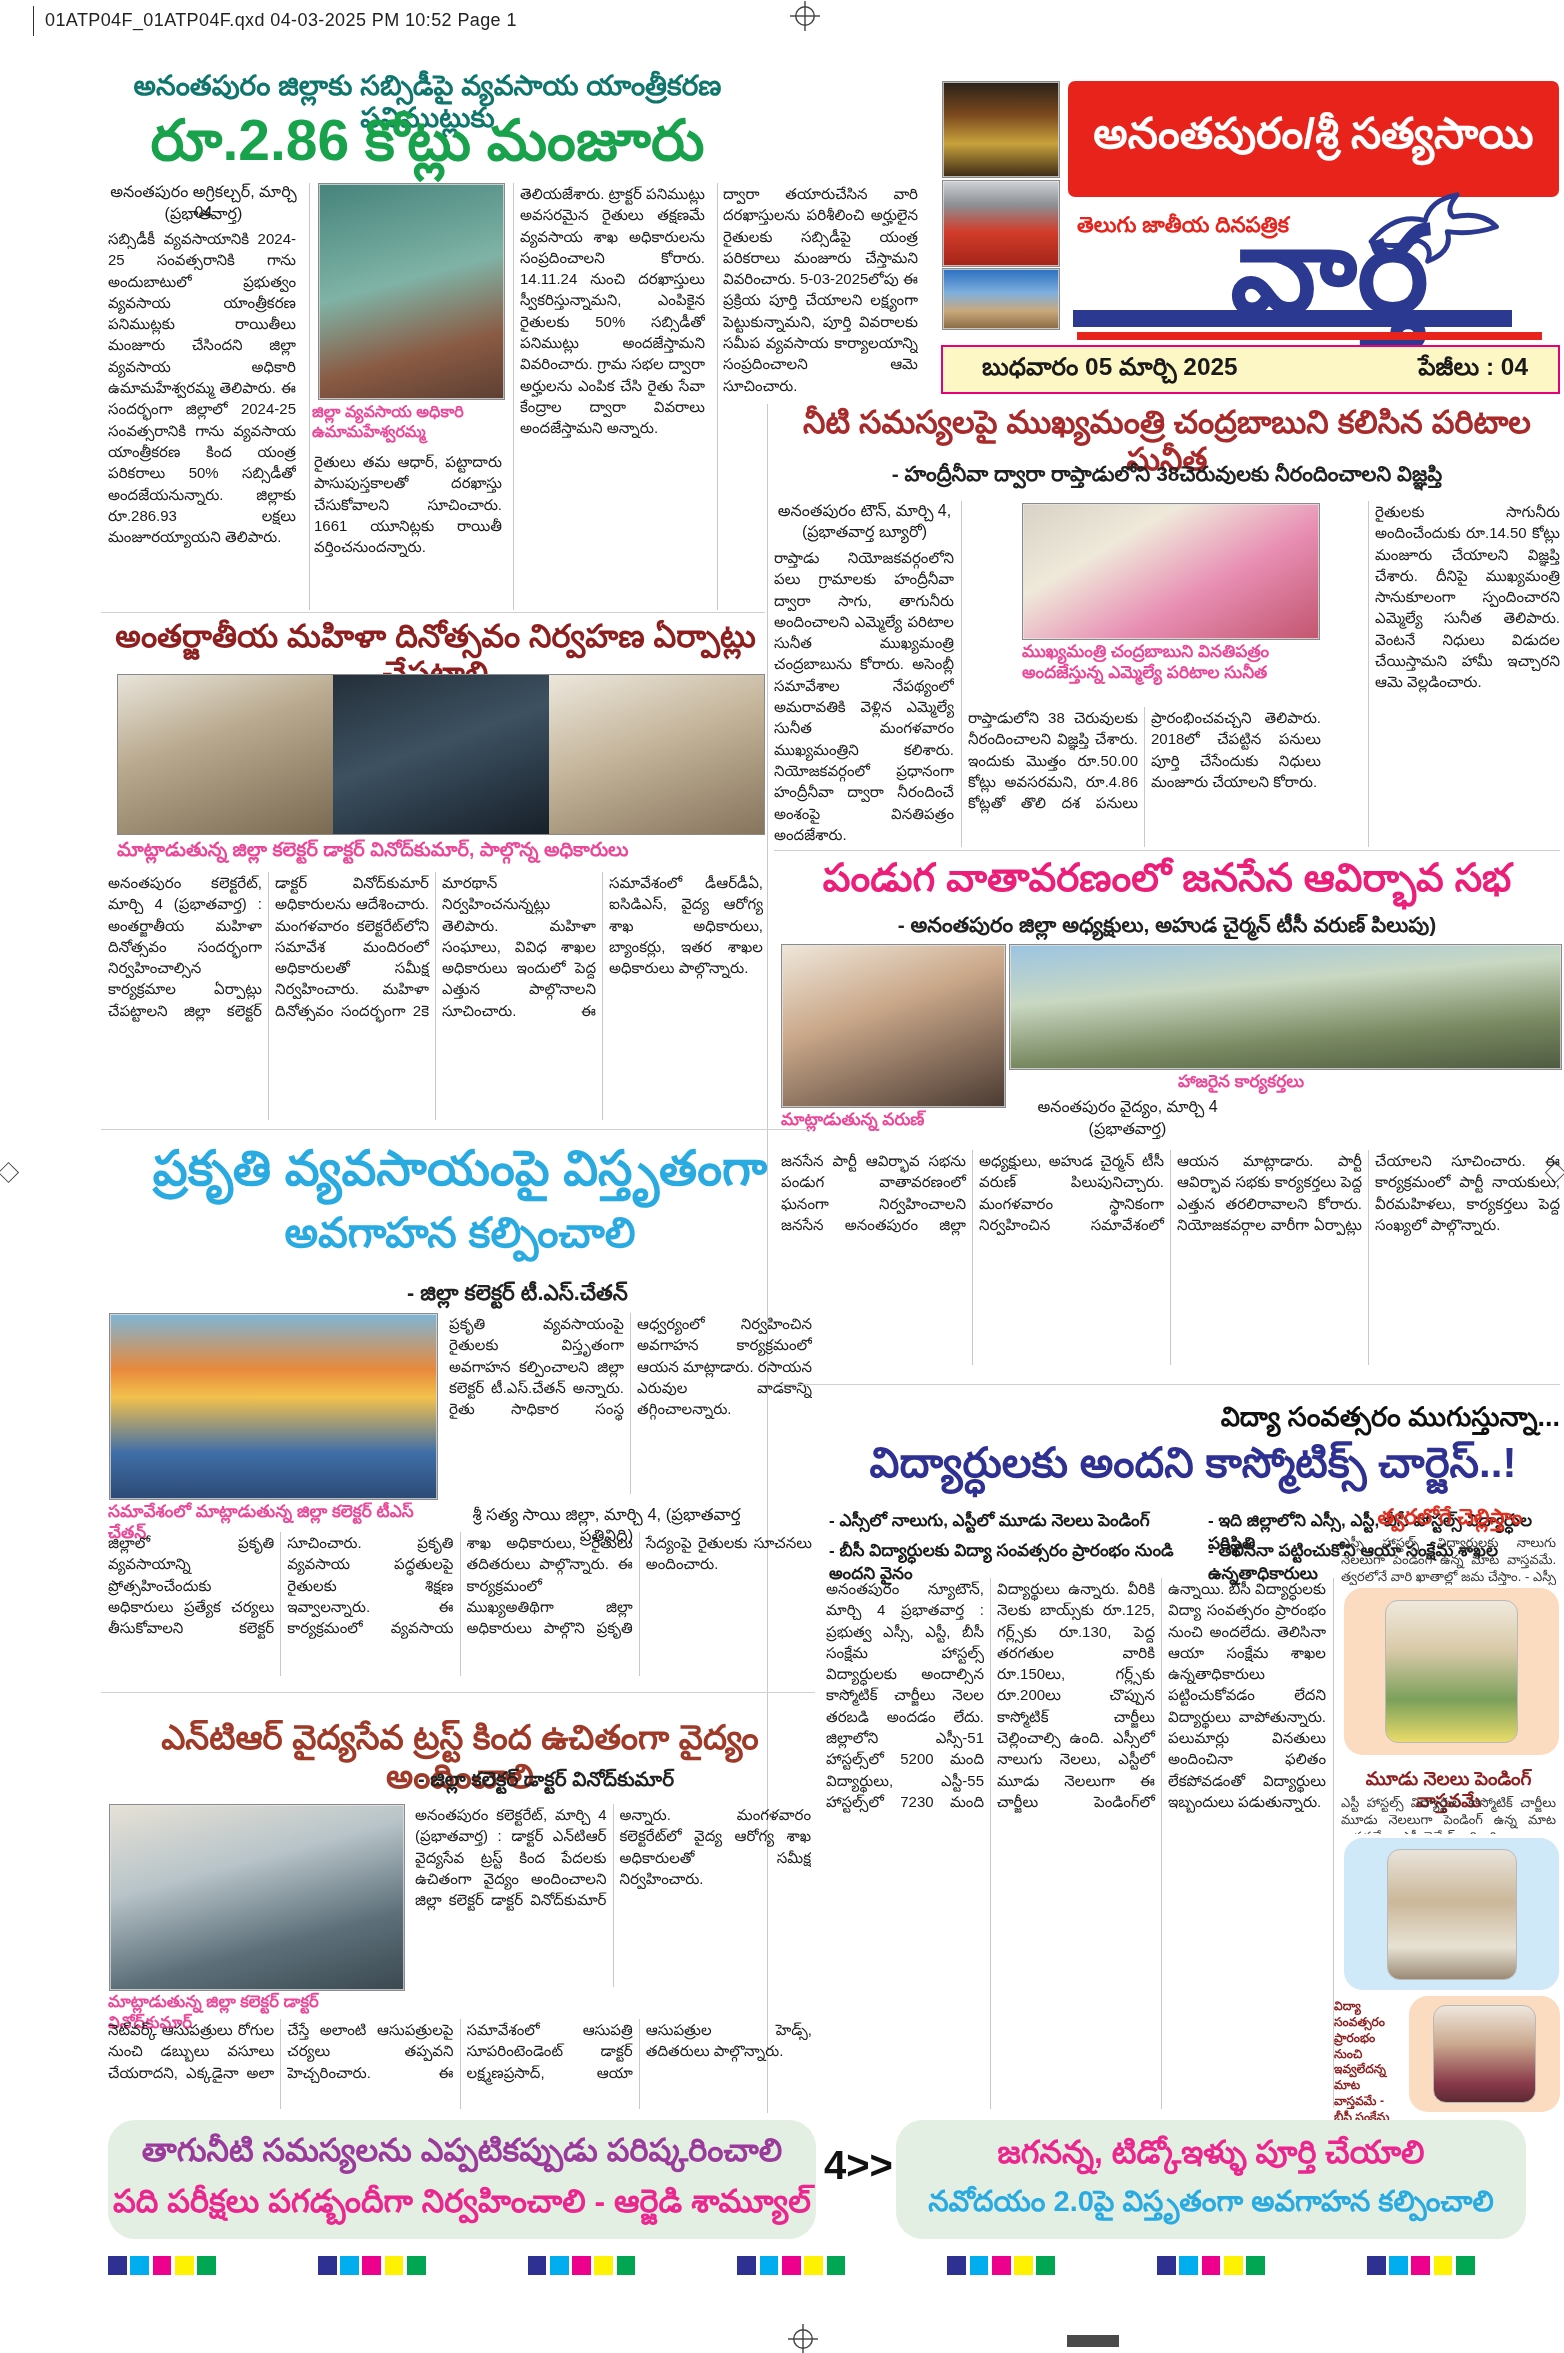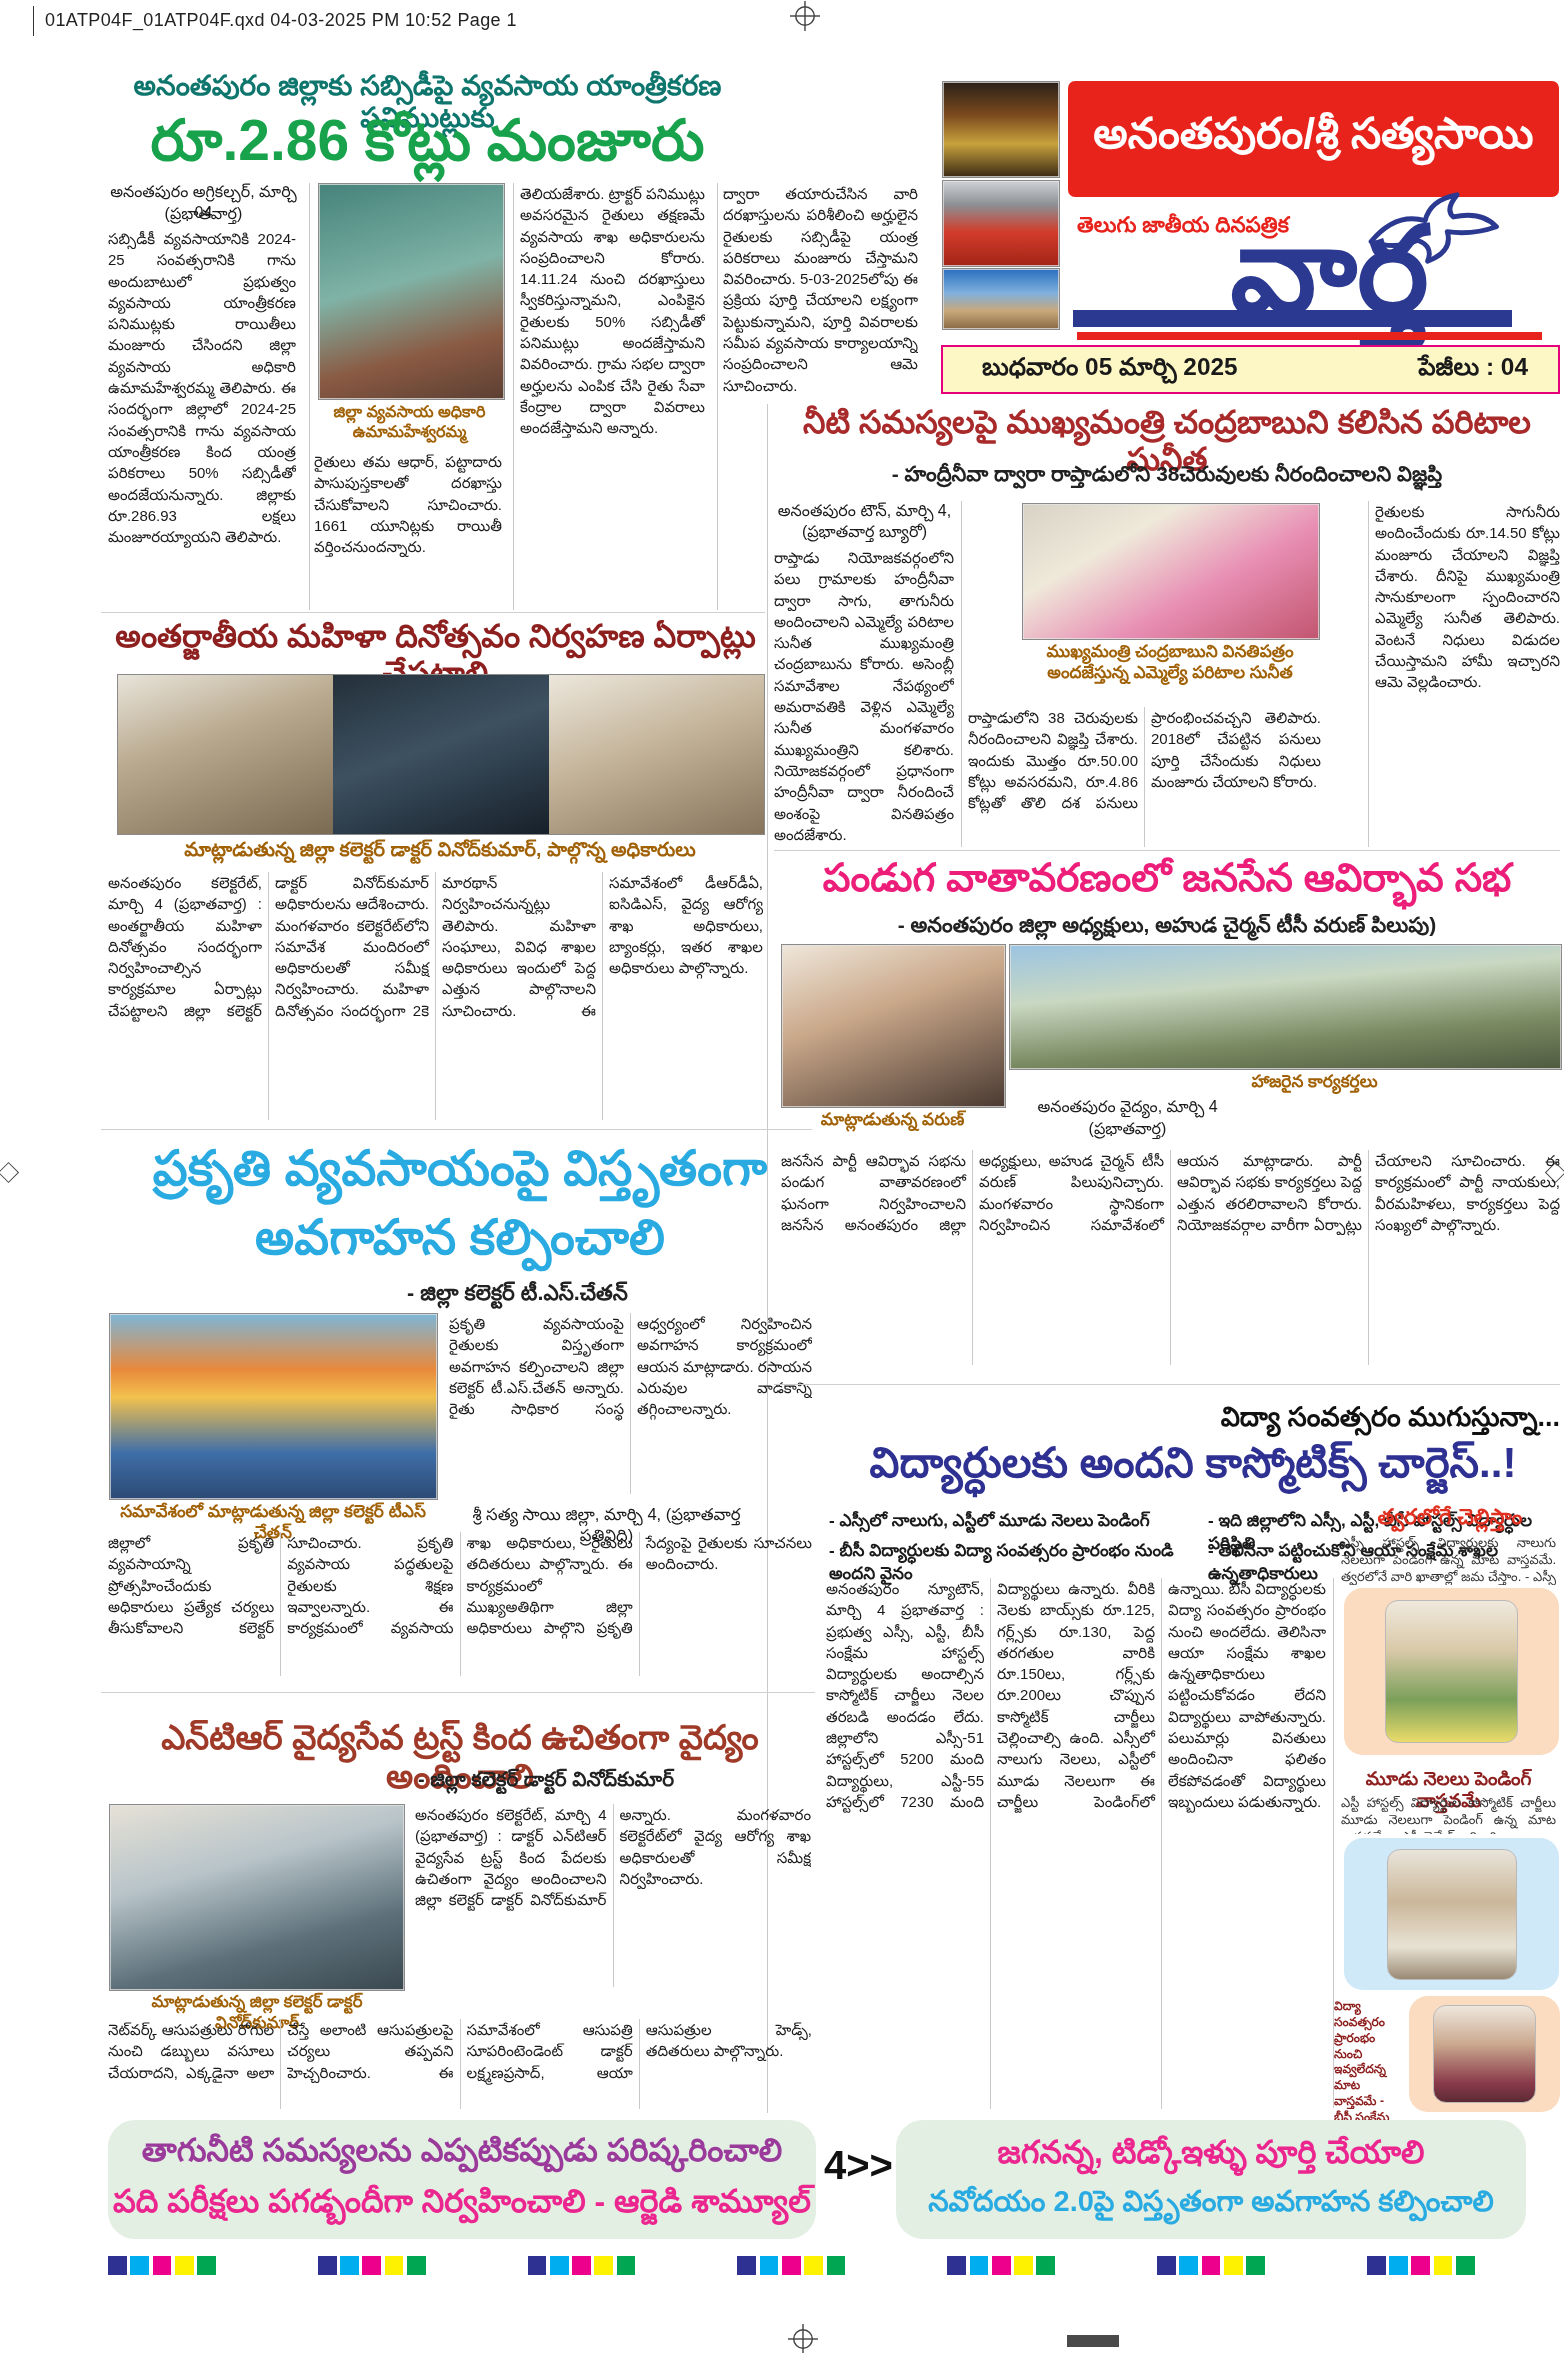--- a/index.html
+++ b/index.html
@@ -5,21 +5,21 @@
   html,body{margin:0;padding:0;background:#e9e9e9;}
   .page{position:relative;width:1565px;height:2354px;background:#ffffff;
         font-family:"Liberation Sans","DejaVu Sans",sans-serif;color:#1a1a1a;overflow:hidden;}
   .abs{position:absolute;}
   .center{text-align:center;}
   .bold{font-weight:700;}
   .hl{font-weight:700;text-align:center;line-height:1.15;}
   .body-col{font-size:15px;line-height:1.42;text-align:justify;color:#191919;overflow:hidden;}
   .cols{column-gap:13px;column-rule:0.7px solid #c9c9c9;}
   .dateline{font-size:16px;font-weight:400;text-align:center;line-height:1.3;}
-  .caption{font-weight:700;text-align:center;line-height:1.25;color:#a16207;}
+  .caption{font-weight:700;text-align:left;line-height:1.25;color:#ec4899;}
   .ph{border:0.7px solid #8a8a8a;box-shadow:0 0 0 0.7px #e5e5e5 inset;}
   .vrule{width:0.7px;background:#c9c9c9;}
   .hrule{height:0.7px;background:#cfcfcf;}
   .print-line{font-size:18px;color:#222;letter-spacing:0.4px;}
   .masthead-banner{background:#e8231c;color:#ffffff;display:flex;align-items:center;justify-content:center;
         font-weight:700;border-radius:7px;}
   .date-strip{background:#fdf6c5;border:2.2px solid #e6007e;display:flex;align-items:center;justify-content:space-between;
         font-weight:700;font-size:24.4px;}
   .ticker-box{background:#e4efe4;border-radius:27px;display:flex;flex-direction:column;justify-content:center;gap:7.2px;}
   .side-box{border-radius:18.7px;display:flex;align-items:center;justify-content:center;}
@@ -129,21 +129,21 @@
 
     <div class="abs dateline" style="left:1009px;top:1097px;width:237px;">అనంతపురం వైద్యం, మార్చి 4</div>
     <div class="abs dateline" style="left:1009px;top:1119px;width:237px;">(ప్రభాతవార్త)</div>
 
     <div class="abs body-col cols" style="left:781px;top:1150px;width:779px;height:215px;column-count:4;">జనసేన పార్టీ ఆవిర్భావ సభను పండుగ వాతావరణంలో ఘనంగా నిర్వహించాలని జనసేన అనంతపురం జిల్లా అధ్యక్షులు, అహుడ చైర్మన్ టీసీ వరుణ్ పిలుపునిచ్చారు. మంగళవారం స్థానికంగా నిర్వహించిన సమావేశంలో ఆయన మాట్లాడారు. పార్టీ ఆవిర్భావ సభకు కార్యకర్తలు పెద్ద ఎత్తున తరలిరావాలని కోరారు. నియోజకవర్గాల వారీగా ఏర్పాట్లు చేయాలని సూచించారు. ఈ కార్యక్రమంలో పార్టీ నాయకులు, వీరమహిళలు, కార్యకర్తలు పెద్ద సంఖ్యలో పాల్గొన్నారు.</div>
   </div>
 
   <div class="abs hrule" style="left:101px;top:1129px;width:711px;"></div>
   <div>
     <div class="abs hl" style="left:108px;top:1140px;width:704px;font-size:49px;color:#29abe2;">ప్రకృతి వ్యవసాయంపై విస్తృతంగా</div>
-    <div class="abs hl" style="left:108px;top:1209px;width:704px;font-size:49px;color:#29abe2;">అవగాహన కల్పించాలి</div>
+    <div class="abs hl" style="left:108px;top:1209px;width:704px;font-size:42px;color:#29abe2;">అవగాహన కల్పించాలి</div>
     <div class="abs hl" style="left:302px;top:1281px;width:431px;font-size:21.5px;color:#222;">- జిల్లా కలెక్టర్ టీ.ఎస్.చేతన్</div>
 
     <div class="abs ph" style="left:109px;top:1313px;width:327px;height:185px;background:linear-gradient(180deg,#7db6d8 0%,#e8893c 30%,#f2c14d 45%,#3f6ea8 75%,#2c4a74 100%);"></div>
     <div class="abs caption" style="left:108px;top:1501px;width:330px;font-size:17px;">సమావేశంలో మాట్లాడుతున్న జిల్లా కలెక్టర్ టీఎస్ చేతన్</div>
     <div class="abs dateline" style="left:452px;top:1504px;width:309px;font-size:16.5px;">శ్రీ సత్య సాయి జిల్లా, మార్చి 4, (ప్రభాతవార్త ప్రతినిధి)</div>
 
     <div class="abs body-col cols" style="left:449px;top:1313px;width:363px;height:181px;column-count:2;">ప్రకృతి వ్యవసాయంపై రైతులకు విస్తృతంగా అవగాహన కల్పించాలని జిల్లా కలెక్టర్ టీ.ఎస్.చేతన్ అన్నారు. రైతు సాధికార సంస్థ ఆధ్వర్యంలో నిర్వహించిన అవగాహన కార్యక్రమంలో ఆయన మాట్లాడారు. రసాయన ఎరువుల వాడకాన్ని తగ్గించాలన్నారు.</div>
     <div class="abs body-col cols" style="left:108px;top:1532px;width:704px;height:144px;column-count:4;">జిల్లాలో ప్రకృతి వ్యవసాయాన్ని ప్రోత్సహించేందుకు అధికారులు ప్రత్యేక చర్యలు తీసుకోవాలని కలెక్టర్ సూచించారు. ప్రకృతి వ్యవసాయ పద్ధతులపై రైతులకు శిక్షణ ఇవ్వాలన్నారు. ఈ కార్యక్రమంలో వ్యవసాయ శాఖ అధికారులు, రైతులు తదితరులు పాల్గొన్నారు. ఈ కార్యక్రమంలో ముఖ్యఅతిథిగా జిల్లా అధికారులు పాల్గొని ప్రకృతి సేద్యంపై రైతులకు సూచనలు అందించారు.</div>
   </div>
 

